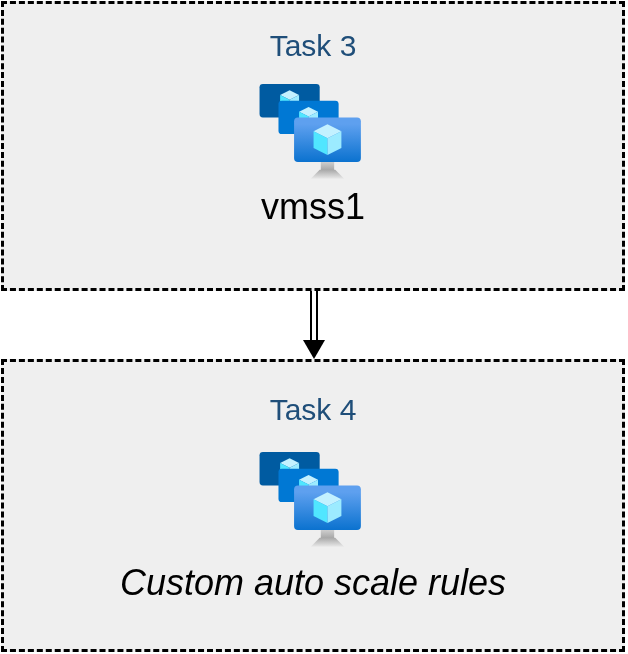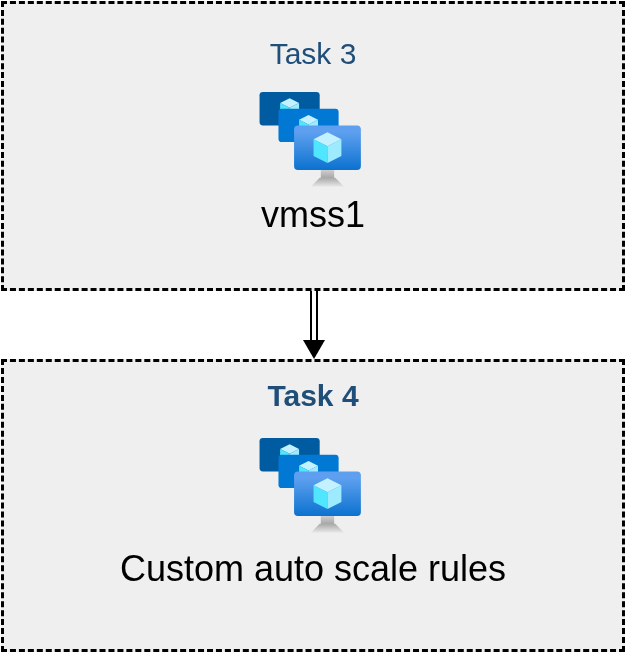--- a/index.html
+++ b/index.html
@@ -30,37 +30,37 @@
   #box-task4 { top: 359px; height: 293px; }
 
   .task-title {
     margin: 0;
     padding: 0;
     font-size: 30px;
     font-weight: 400;
     color: #1f4e79;
     line-height: 1.2;
   }
-  #box-task3 .task-title { margin-top: 32px; }
-  #box-task4 .task-title { margin-top: 16px; font-weight: bold; }
+  #box-task3 .task-title { margin-top: 24px; }
+  #box-task4 .task-title { margin-top: 30px; }
 
   .icon-wrap {
     line-height: 0;
   }
   #box-task3 .icon-wrap { margin-top: 20px; }
   #box-task4 .icon-wrap { margin-top: 24px; }
 
   .caption {
     text-align: center;
     color: #000000;
     font-size: 36px;
     line-height: 38px;
   }
   #box-task3 .caption { margin-top: 6px; }
-  #box-task4 .caption { margin-top: 14px; }
+  #box-task4 .caption { margin-top: 14px; font-style: italic; }
 
   .connector {
     position: absolute;
     left: 299px;
     top: 291px;
     width: 30px;
     height: 68px;
   }
   .defs-holder {
     position: absolute;

